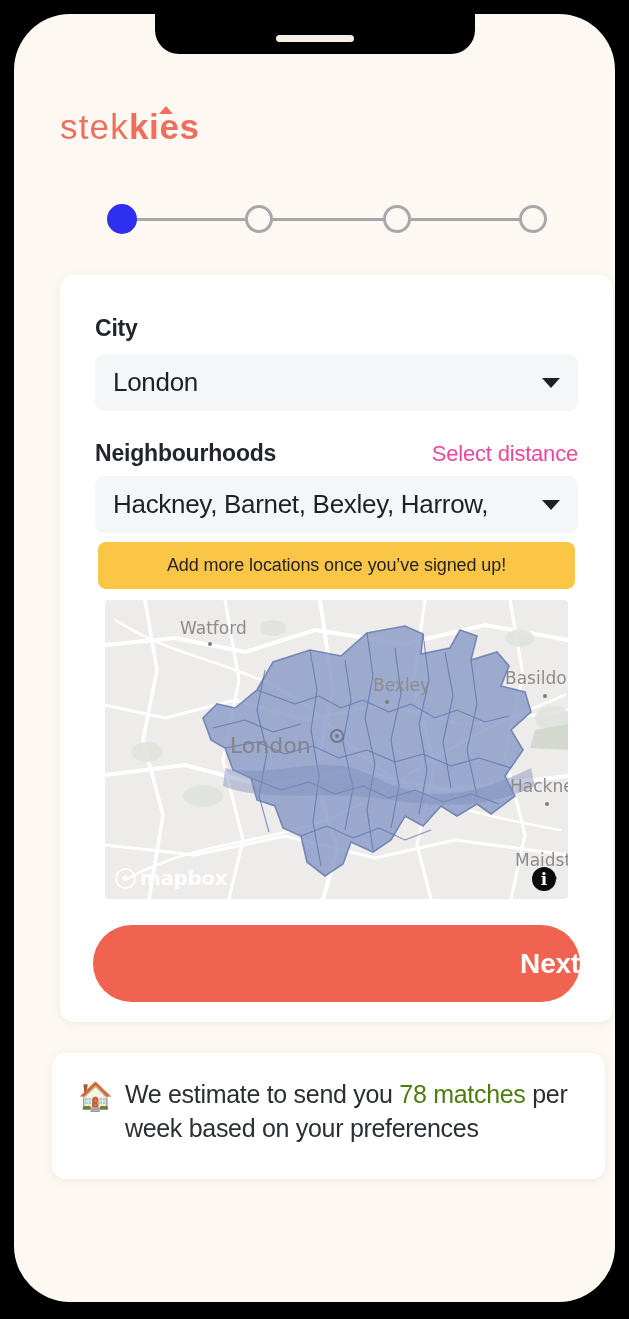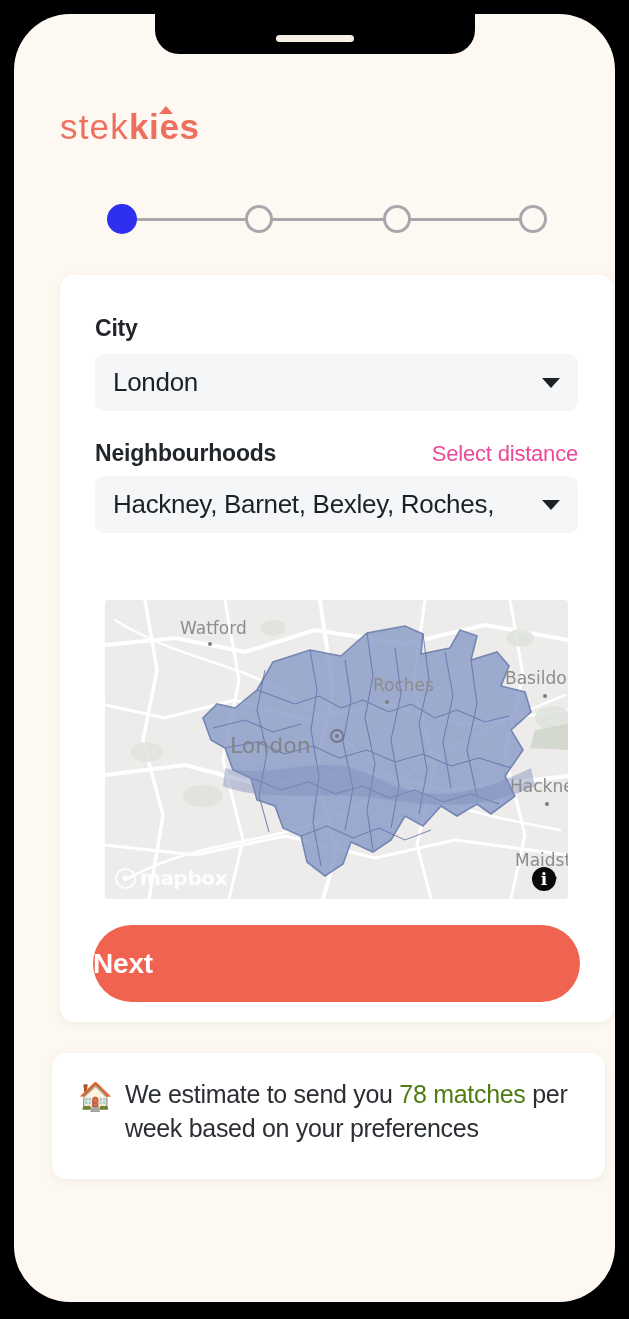--- a/index.html
+++ b/index.html
@@ -301,21 +301,21 @@
 
   
   #next-button {
     position: absolute;
     left: 33px; top: 650px;
     width: 487px; height: 77px;
     background: #ef6350;
     border-radius: 40px;
     display: flex;
     align-items: center;
-    justify-content: flex-start;
+    justify-content: flex-end;
     border: none;
     cursor: pointer;
   }
   #next-button-label {
     font-size: 28px;
     font-weight: 700;
     color: #ffffff;
     letter-spacing: -0.2px;
   }
 
@@ -377,24 +377,27 @@
         <span class="select-value">London</span>
         <span class="caret"></span>
       </div>
 
       <div id="nbh-label-row">
         <span class="field-label">Neighbourhoods</span>
         <span id="select-distance-link">Select distance</span>
       </div>
 
       <div class="select-box" id="nbh-select">
-        <span class="select-value">Hackney, Barnet, Bexley, Roches,</span>
+        <span class="select-value">Hackney, Barnet, Bexley, Harrow,</span>
         <span class="caret"></span>
       </div>
 
+      <div id="locations-banner">
+        <span id="locations-banner-text">Add more locations once you’ve signed up!</span>
+      </div>
 
       <div id="map-wrap">
         <svg id="map-canvas" viewBox="0 0 463 299" preserveAspectRatio="none">
           <rect x="0" y="0" width="463" height="299" fill="#eeecea"></rect>
           <g stroke="#ffffff" fill="none" stroke-linecap="round">
             <path d="M0 45 L70 38 L140 52 L210 30 L300 44 L380 25 L463 40" stroke-width="4"></path>
             <path d="M0 105 L60 118 L130 100 L200 120 L280 104 L360 125 L463 110" stroke-width="3"></path>
             <path d="M0 175 L80 165 L160 186 L250 170 L340 190 L463 176" stroke-width="4"></path>
             <path d="M0 245 L90 255 L180 236 L270 258 L350 240 L463 255" stroke-width="3"></path>
             <path d="M40 0 L52 70 L38 140 L58 215 L44 299" stroke-width="3.5"></path>
@@ -440,21 +443,21 @@
 
             <path d="M120 168 C170 180, 220 150, 268 176 S360 200, 426 168 L430 186 C358 220, 290 198, 250 196 S150 200, 118 186 Z" fill="#7f8fbd" opacity="0.45"></path>
           </g>
           <circle cx="232" cy="136" r="6" fill="none" stroke="#6a6a78" stroke-width="2" opacity=".8"></circle>
           <circle cx="232" cy="136" r="2" fill="#6a6a78" opacity=".8"></circle>
         </svg>
 
         <span class="map-label" style="left:75px;top:18px">Watford</span>
         <span class="map-dot" style="left:103px;top:42px"></span>
 
-        <span class="map-label" style="left:268px;top:75px">Roches</span>
+        <span class="map-label" style="left:268px;top:75px">Bexley</span>
         <span class="map-dot" style="left:280px;top:100px"></span>
 
         <span class="map-label" style="left:400px;top:68px">Basildo</span>
         <span class="map-dot" style="left:438px;top:94px"></span>
 
         <span class="map-label big" style="left:125px;top:133px">London</span>
 
         <span class="map-label" style="left:405px;top:176px">Hackney</span>
         <span class="map-dot" style="left:440px;top:202px"></span>
 

